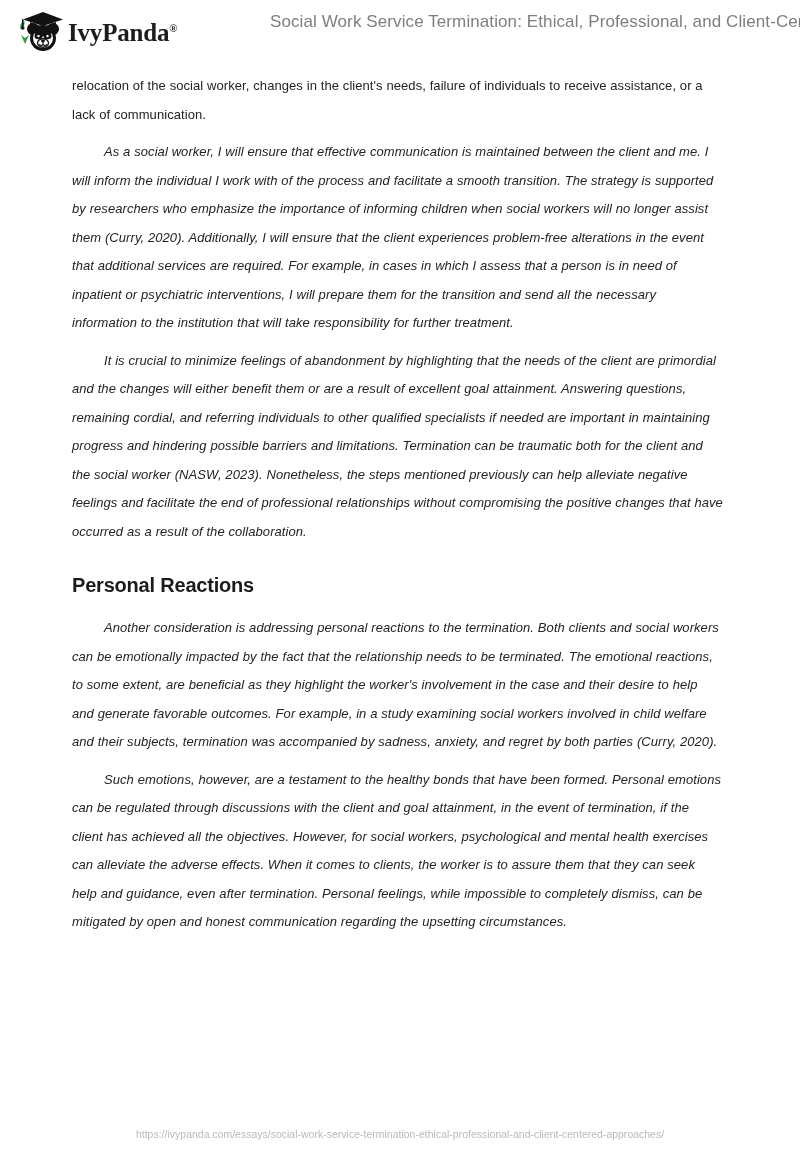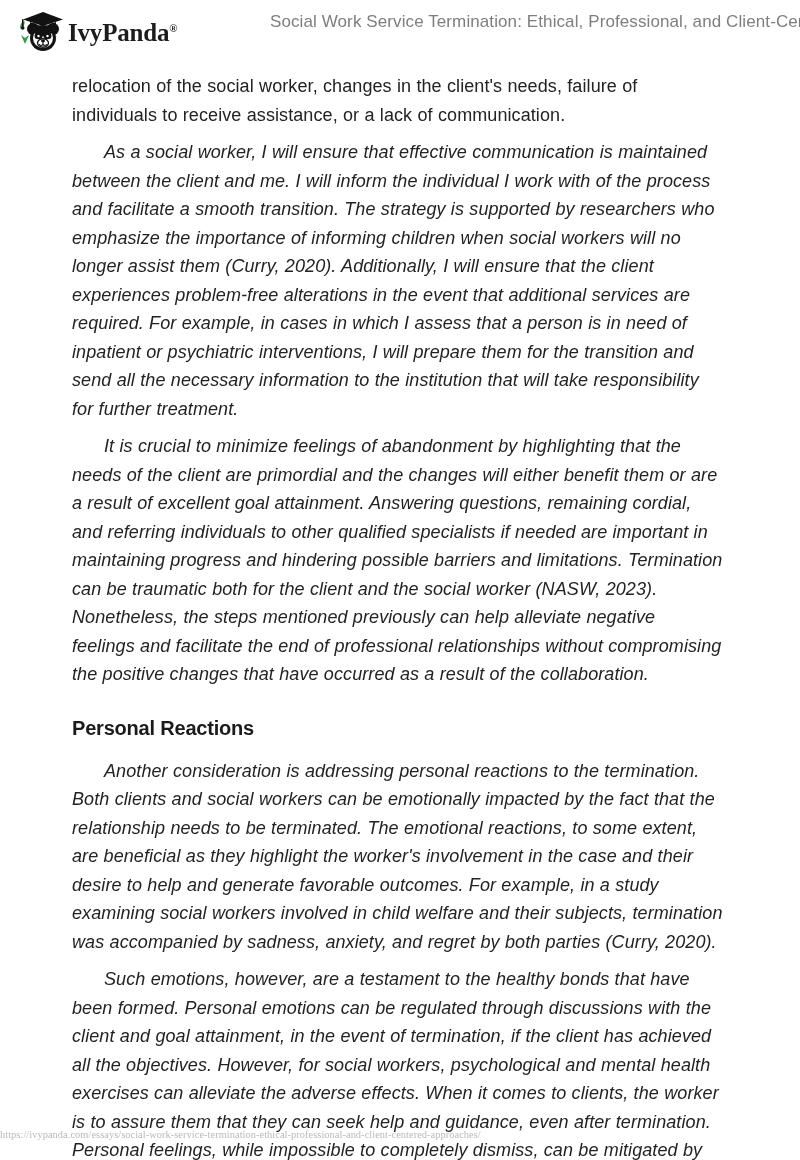--- a/index.html
+++ b/index.html
@@ -66,21 +66,21 @@
   }
 
   
   .doc-body {
     position: absolute;
     left: 72px;
     top: 72px;
     width: 651px;
   }
   .doc-paragraph {
-    font-size: 18px;
+    font-size: 13px;
     line-height: 28.5px;
     color: #232323;
     margin: 0 0 9px 0;
     text-align: left;
     letter-spacing: 0.005em;
     word-spacing: 0.01em;
   }
   .doc-paragraph.indented {
     text-indent: 32px;
     font-style: italic;
@@ -93,22 +93,21 @@
     margin: 27px 0 17px 0;
     letter-spacing: -0.2px;
   }
 
   
   .page-footer {
     position: absolute;
     left: 0;
     bottom: 18px;
     width: 800px;
-    text-align: left;
-    font-family: Liberation Serif, serif;
+    text-align: center;
   }
   .footer-url {
     font-size: 10.4px;
     color: #b9b9b9;
     letter-spacing: 0.05px;
     white-space: nowrap;
   }
 </style>
 </head>
 <body>

